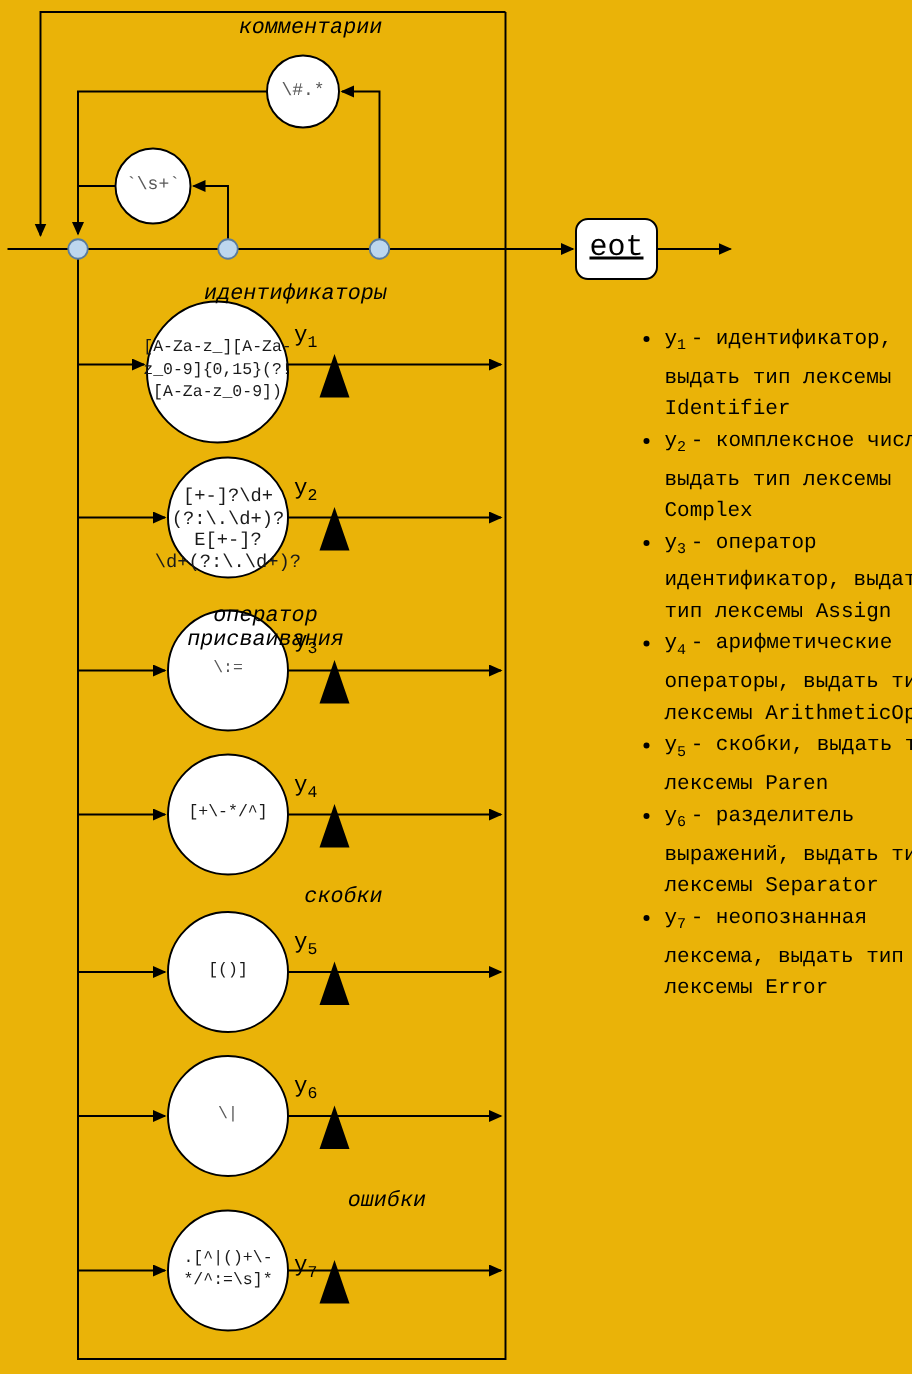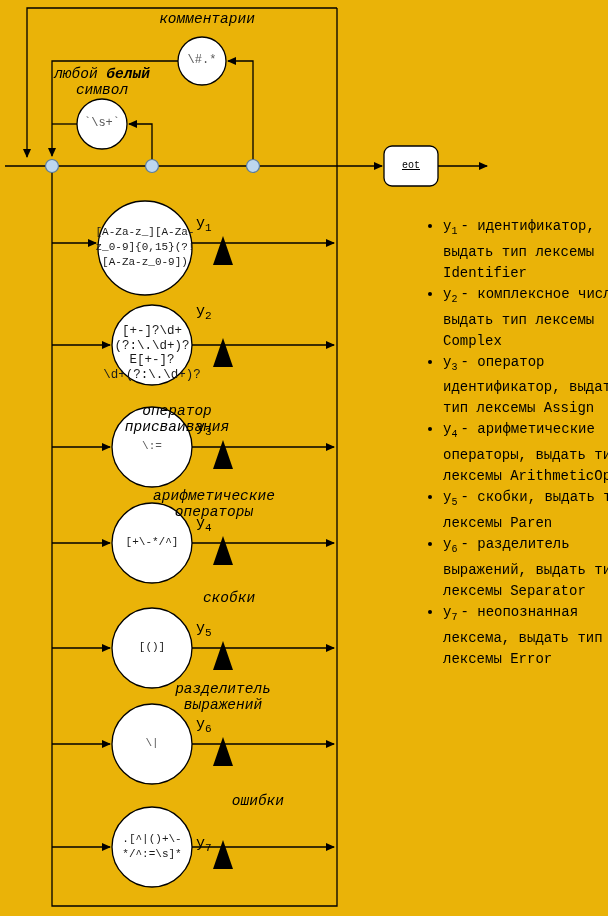--- a/index.html
+++ b/index.html
@@ -8,21 +8,21 @@
     font-family:Liberation Mono, monospace; color:#000; overflow:hidden;
   }
   #wires { position:absolute; left:0; top:0; }
   .txt { position:absolute; white-space:pre-line; line-height:1.15; }
   .dlabel { font-style:italic; font-size:14.5px; text-align:center; line-height:16px; }
   .regex { font-size:11px; text-align:center; color:#1a1a1a; }
   .regex.dim { color:#595959; }
   .ylab { font-size:15px; text-align:left; }
   .ylab sub { font-size:11px; }
   .b { font-weight:bold; }
-  #eot-label { font-size:10px; text-align:center; text-decoration:underline; }
+  #eot-label { font-size:20px; text-align:center; text-decoration:underline; }
   #legend {
     position:absolute; left:428px; top:216px; width:190px;
     margin:0; padding:0 0 0 15px; list-style:disc outside;
     font-size:14px; line-height:21px;
   }
   #legend li { margin:0; padding:0; }
   #legend li .rest { margin-left:3px; }
   #legend li sub { font-size:10px; }
 </style>
 </head>
@@ -91,50 +91,45 @@
     <circle cx="52" cy="166" r="6.5" stroke-width="1.2" stroke="#5A7C9E" fill="#BDD7EE"></circle>
     <circle cx="152" cy="166" r="6.5" stroke-width="1.2" stroke="#5A7C9E" fill="#BDD7EE"></circle>
     <circle cx="253" cy="166" r="6.5" stroke-width="1.2" stroke="#5A7C9E" fill="#BDD7EE"></circle>
 
     <rect x="384" y="146" width="54" height="40" rx="8" fill="#fff" stroke="#000" stroke-width="1.3"></rect>
   </svg>
 
   <div class="txt dlabel" style="left:147px; top:11px; width:120px;">комментарии</div>
   <div class="txt regex dim" style="left:174px; top:54px; width:56px; font-size:12px;">\#.*</div>
 
-  <div class="txt dlabel" style="left:50px; top:66px; width:104px;"><span>любой </span><span class="b">белый</span>
-<span>символ</span></div>
   <div class="txt regex dim" style="left:74px; top:117px; width:56px; font-size:12px;">`\s+`</div>
 
+  <div class="txt dlabel" style="left:117px; top:188px; width:160px;">идентификаторы</div>
   <div class="txt regex" style="left:95px; top:225px; width:100px; line-height:15px;">[A-Za-z_][A-Za-
 z_0-9]{0,15}(?!
 [A-Za-z_0-9])</div>
   <div class="txt ylab" style="left:196px; top:215px; width:30px;"><span>y</span><sub>1</sub></div>
 
   <div class="txt regex" style="left:102px; top:324px; width:100px; font-size:12.5px; line-height:14.5px;">[+-]?\d+
 (?:\.\d+)?E[+-]?
 \d+(?:\.\d+)?</div>
-  <div class="txt ylab" style="left:196px; top:303px; width:30px;"><span>y</span><sub>2</sub></div>
+  <div class="txt ylab" style="left:196px; top:317px; width:30px;"><span>y</span><sub>2</sub></div>
 
   <div class="txt dlabel" style="left:107px; top:403px; width:140px;">оператор
 присваивания</div>
   <div class="txt regex dim" style="left:112px; top:440px; width:80px;">\:=</div>
   <div class="txt ylab" style="left:196px; top:419px; width:30px;"><span>y</span><sub>3</sub></div>
 
-  <div class="txt dlabel" style="left:134px; top:488px; width:160px;">арифметические
-операторы</div>
   <div class="txt regex" style="left:112px; top:536px; width:80px;">[+\-*/^]</div>
   <div class="txt ylab" style="left:196px; top:515px; width:30px;"><span>y</span><sub>4</sub></div>
 
   <div class="txt dlabel" style="left:169px; top:590px; width:120px;">скобки</div>
   <div class="txt regex" style="left:112px; top:641px; width:80px;">[()]</div>
   <div class="txt ylab" style="left:196px; top:620px; width:30px;"><span>y</span><sub>5</sub></div>
 
-  <div class="txt dlabel" style="left:153px; top:681px; width:140px;">разделитель
-выражений</div>
   <div class="txt regex dim" style="left:112px; top:737px; width:80px;">\|</div>
   <div class="txt ylab" style="left:196px; top:716px; width:30px;"><span>y</span><sub>6</sub></div>
 
   <div class="txt dlabel" style="left:164px; top:793px; width:120px;text-align:right;">ошибки</div>
   <div class="txt regex" style="left:102px; top:832px; width:100px; line-height:15px;">.[^|()+\-
 */^:=\s]*</div>
   <div class="txt ylab" style="left:196px; top:819px; width:30px;margin-top:16px;"><span>y</span><sub>7</sub></div>
 
   <div id="eot-label" class="txt" style="left:384px; top:146px; width:54px; height:40px; line-height:40px;">eot</div>
 

